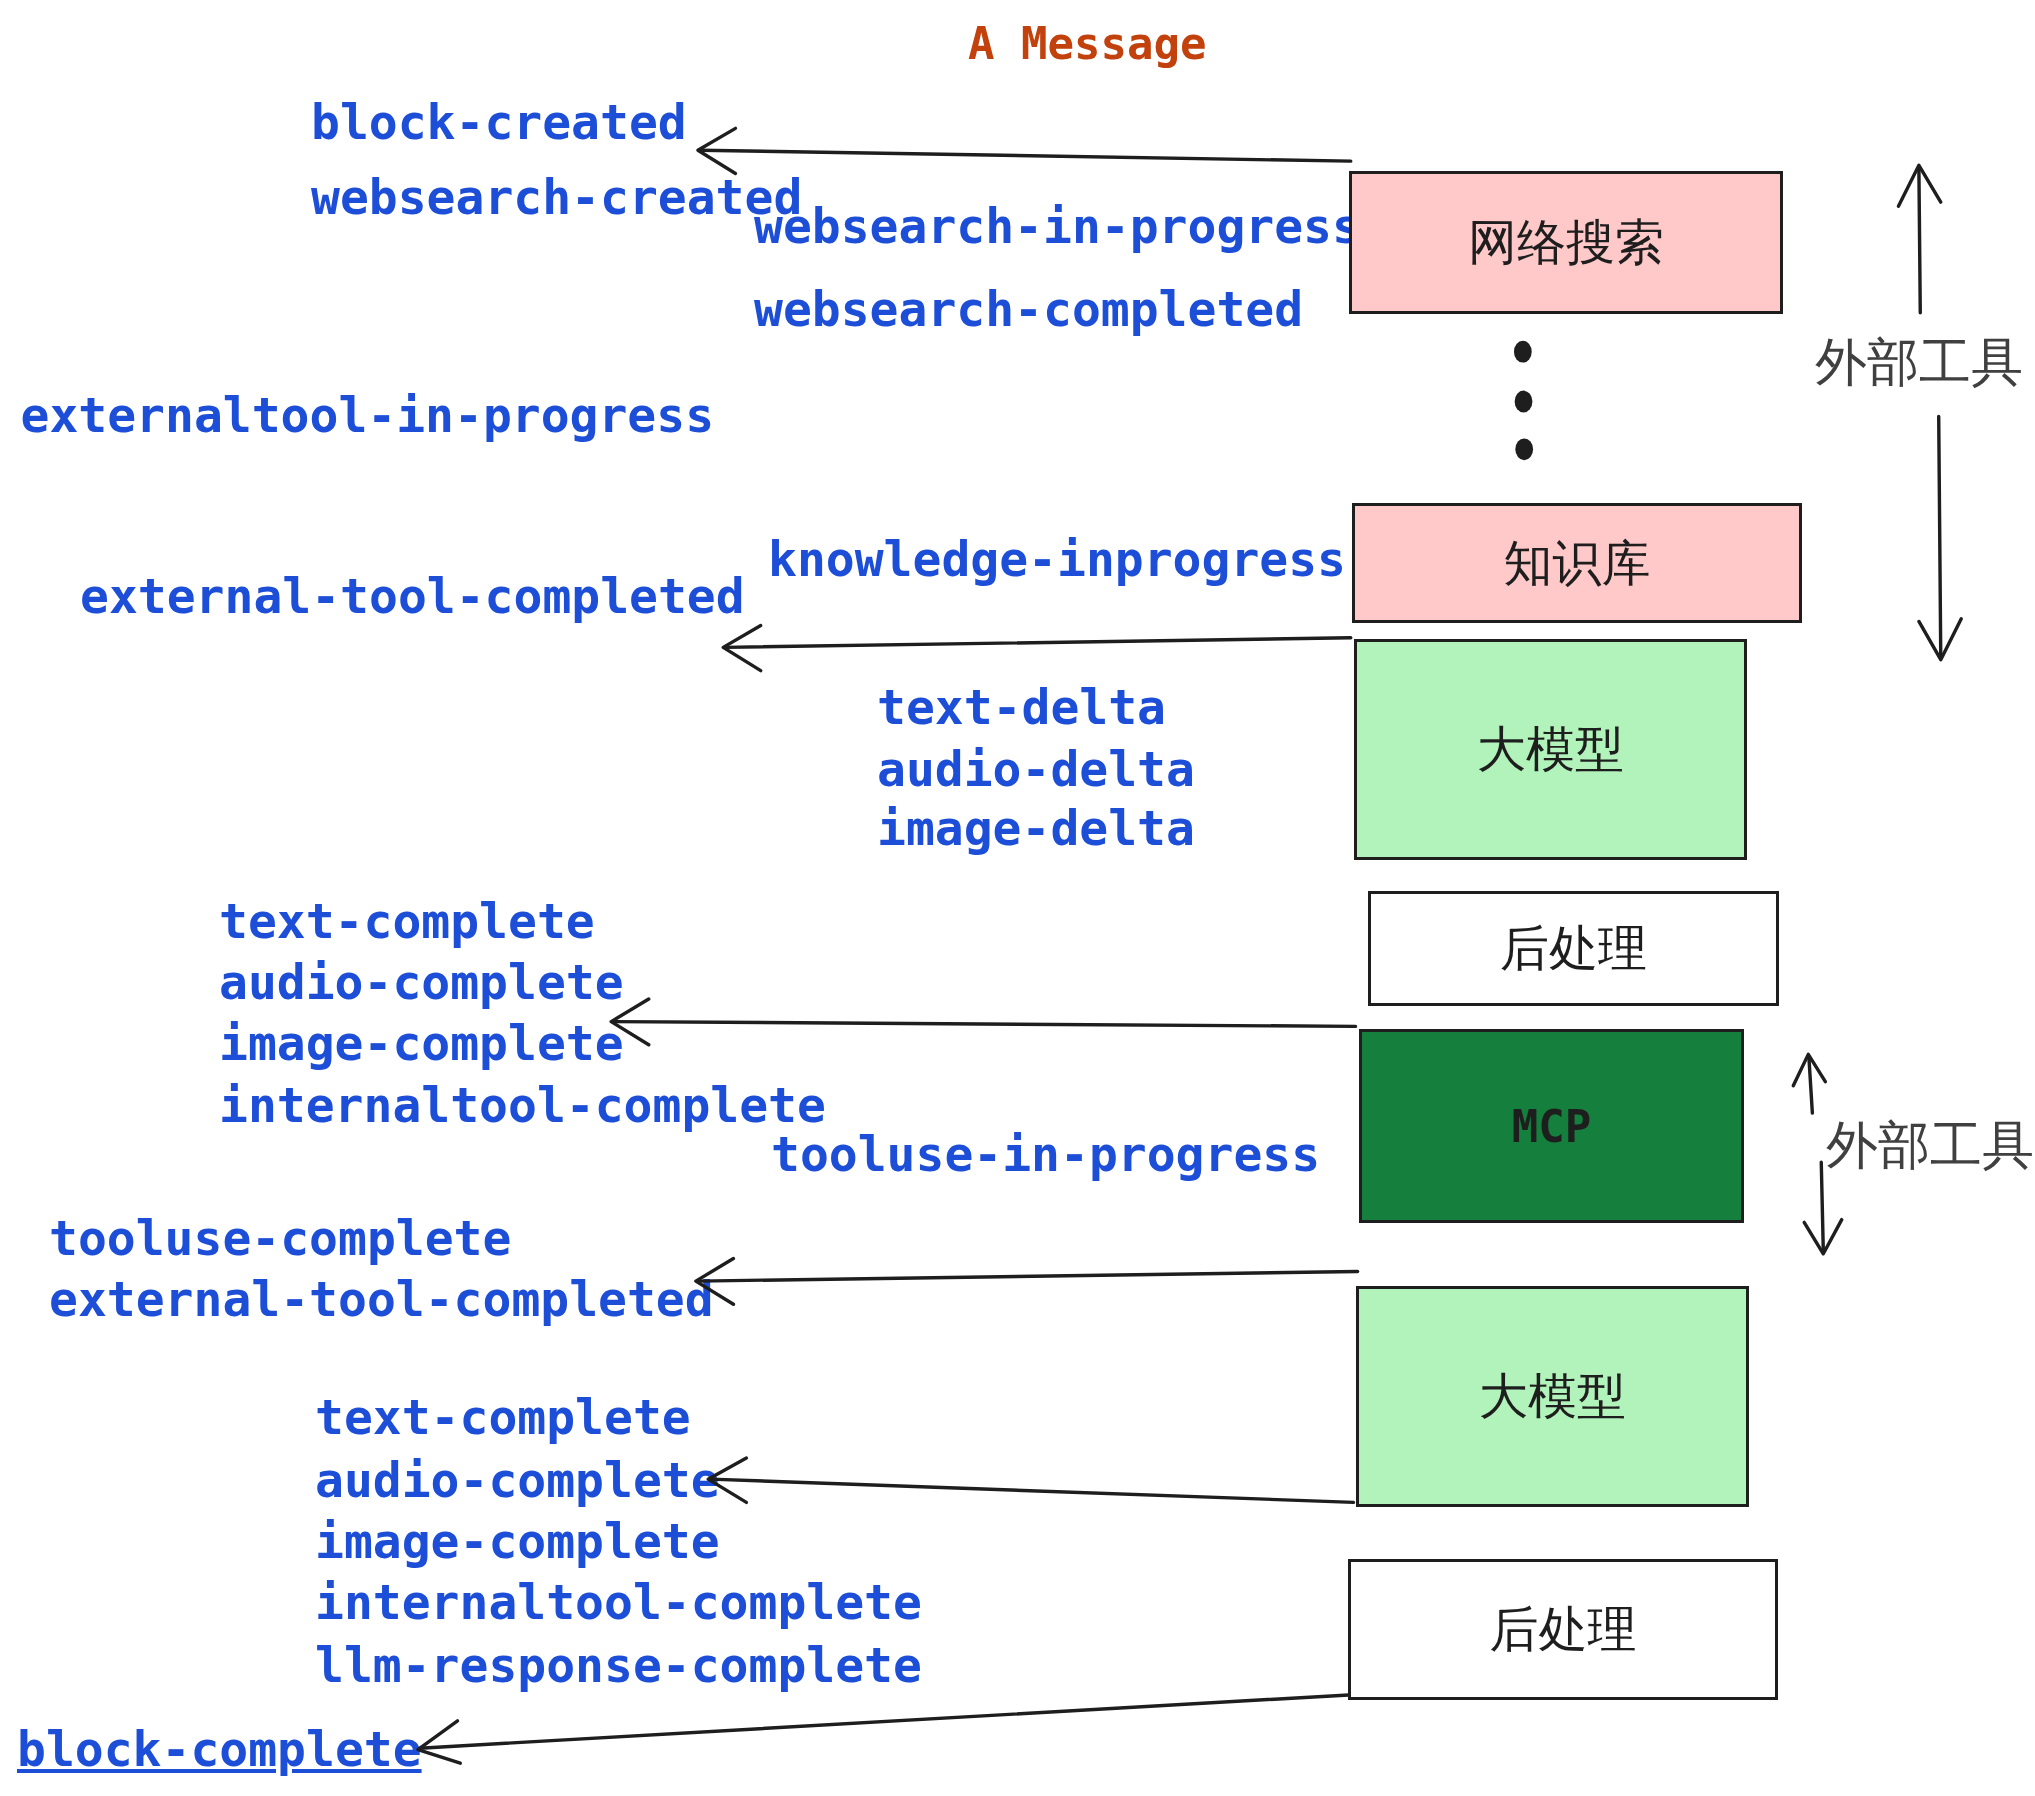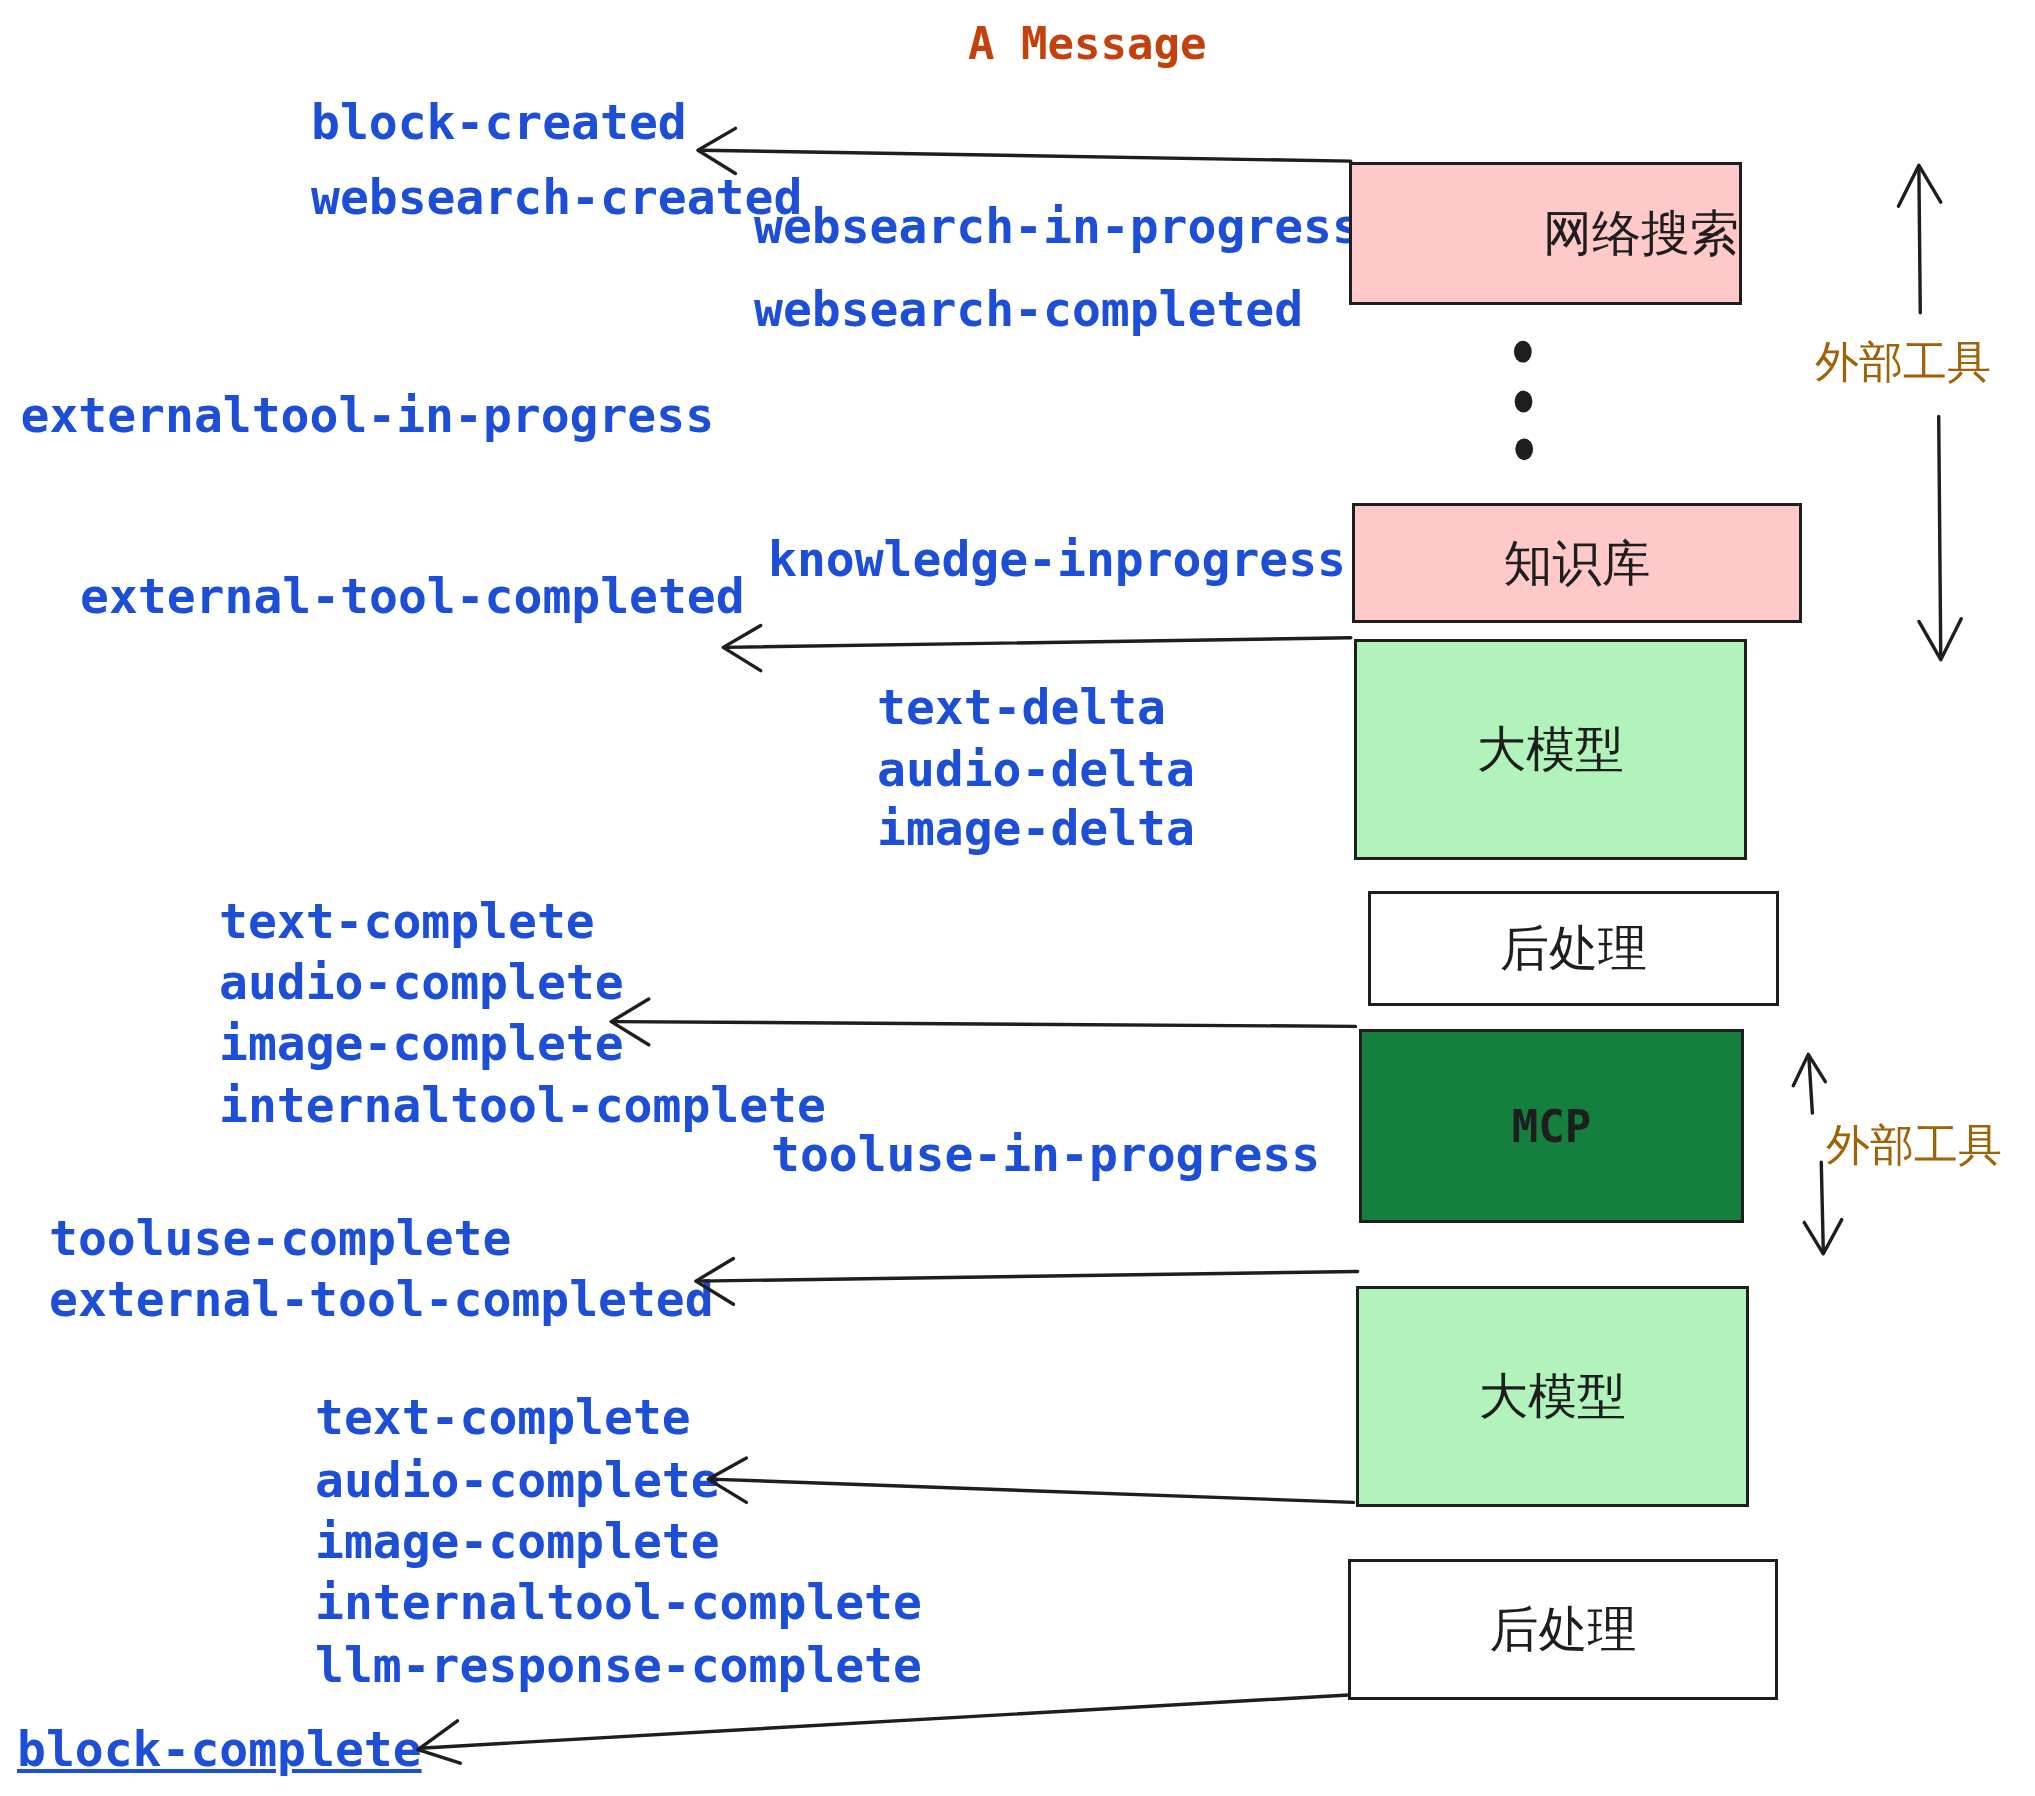--- a/index.html
+++ b/index.html
@@ -46,23 +46,23 @@
     white-space:nowrap;
   }
   .node .node-label.mono{
     font-family:"DejaVu Sans Mono", monospace;
     font-size:44px;
     font-weight:bold;
   }
   .side-label{
     position:absolute;
     font-family:"DejaVu Sans", sans-serif;
-    font-size:44px;
+    font-size:52px;
     line-height:48px;
-    color:#a16207;
+    color:#404040;
     white-space:nowrap;
   }
   svg.overlay{
     position:absolute;
     left:0;top:0;
     width:2035px;height:1796px;
     pointer-events:none;
   }
   .stroke{
     stroke:#1e1e1e;
@@ -97,21 +97,21 @@
   <div class="evt" style="left:771px;top:1132px;">tooluse-in-progress</div>
   <div class="evt" style="left:49px;top:1216px;">tooluse-complete</div>
   <div class="evt" style="left:49px;top:1277px;">external-tool-completed</div>
   <div class="evt" style="left:315px;top:1395px;">text-complete</div>
   <div class="evt" style="left:315px;top:1458px;">audio-complete</div>
   <div class="evt" style="left:315px;top:1519px;">image-complete</div>
   <div class="evt" style="left:315px;top:1580px;">internaltool-complete</div>
   <div class="evt" style="left:315px;top:1643px;">llm-response-complete</div>
   <div class="evt" style="left:17px;top:1727px;text-decoration:underline;">block-complete</div>
 
-  <div class="node" style="left: 1349px; top: 162px; width: 393px; height: 143px; background: rgb(255, 201, 201); justify-content: flex-end;">
+  <div class="node" style="left: 1349px; top: 171px; width: 434px; height: 143px; background: rgb(255, 201, 201);">
     <span class="node-label">网络搜索</span>
   </div>
 
   <div class="node" style="left: 1352px; top: 503px; width: 450px; height: 120px; background: rgb(255, 201, 201);">
     <span class="node-label">知识库</span>
   </div>
 
   <div class="node" style="left: 1354px; top: 639px; width: 393px; height: 221px; background: rgb(178, 242, 187);">
     <span class="node-label">大模型</span>
   </div>

